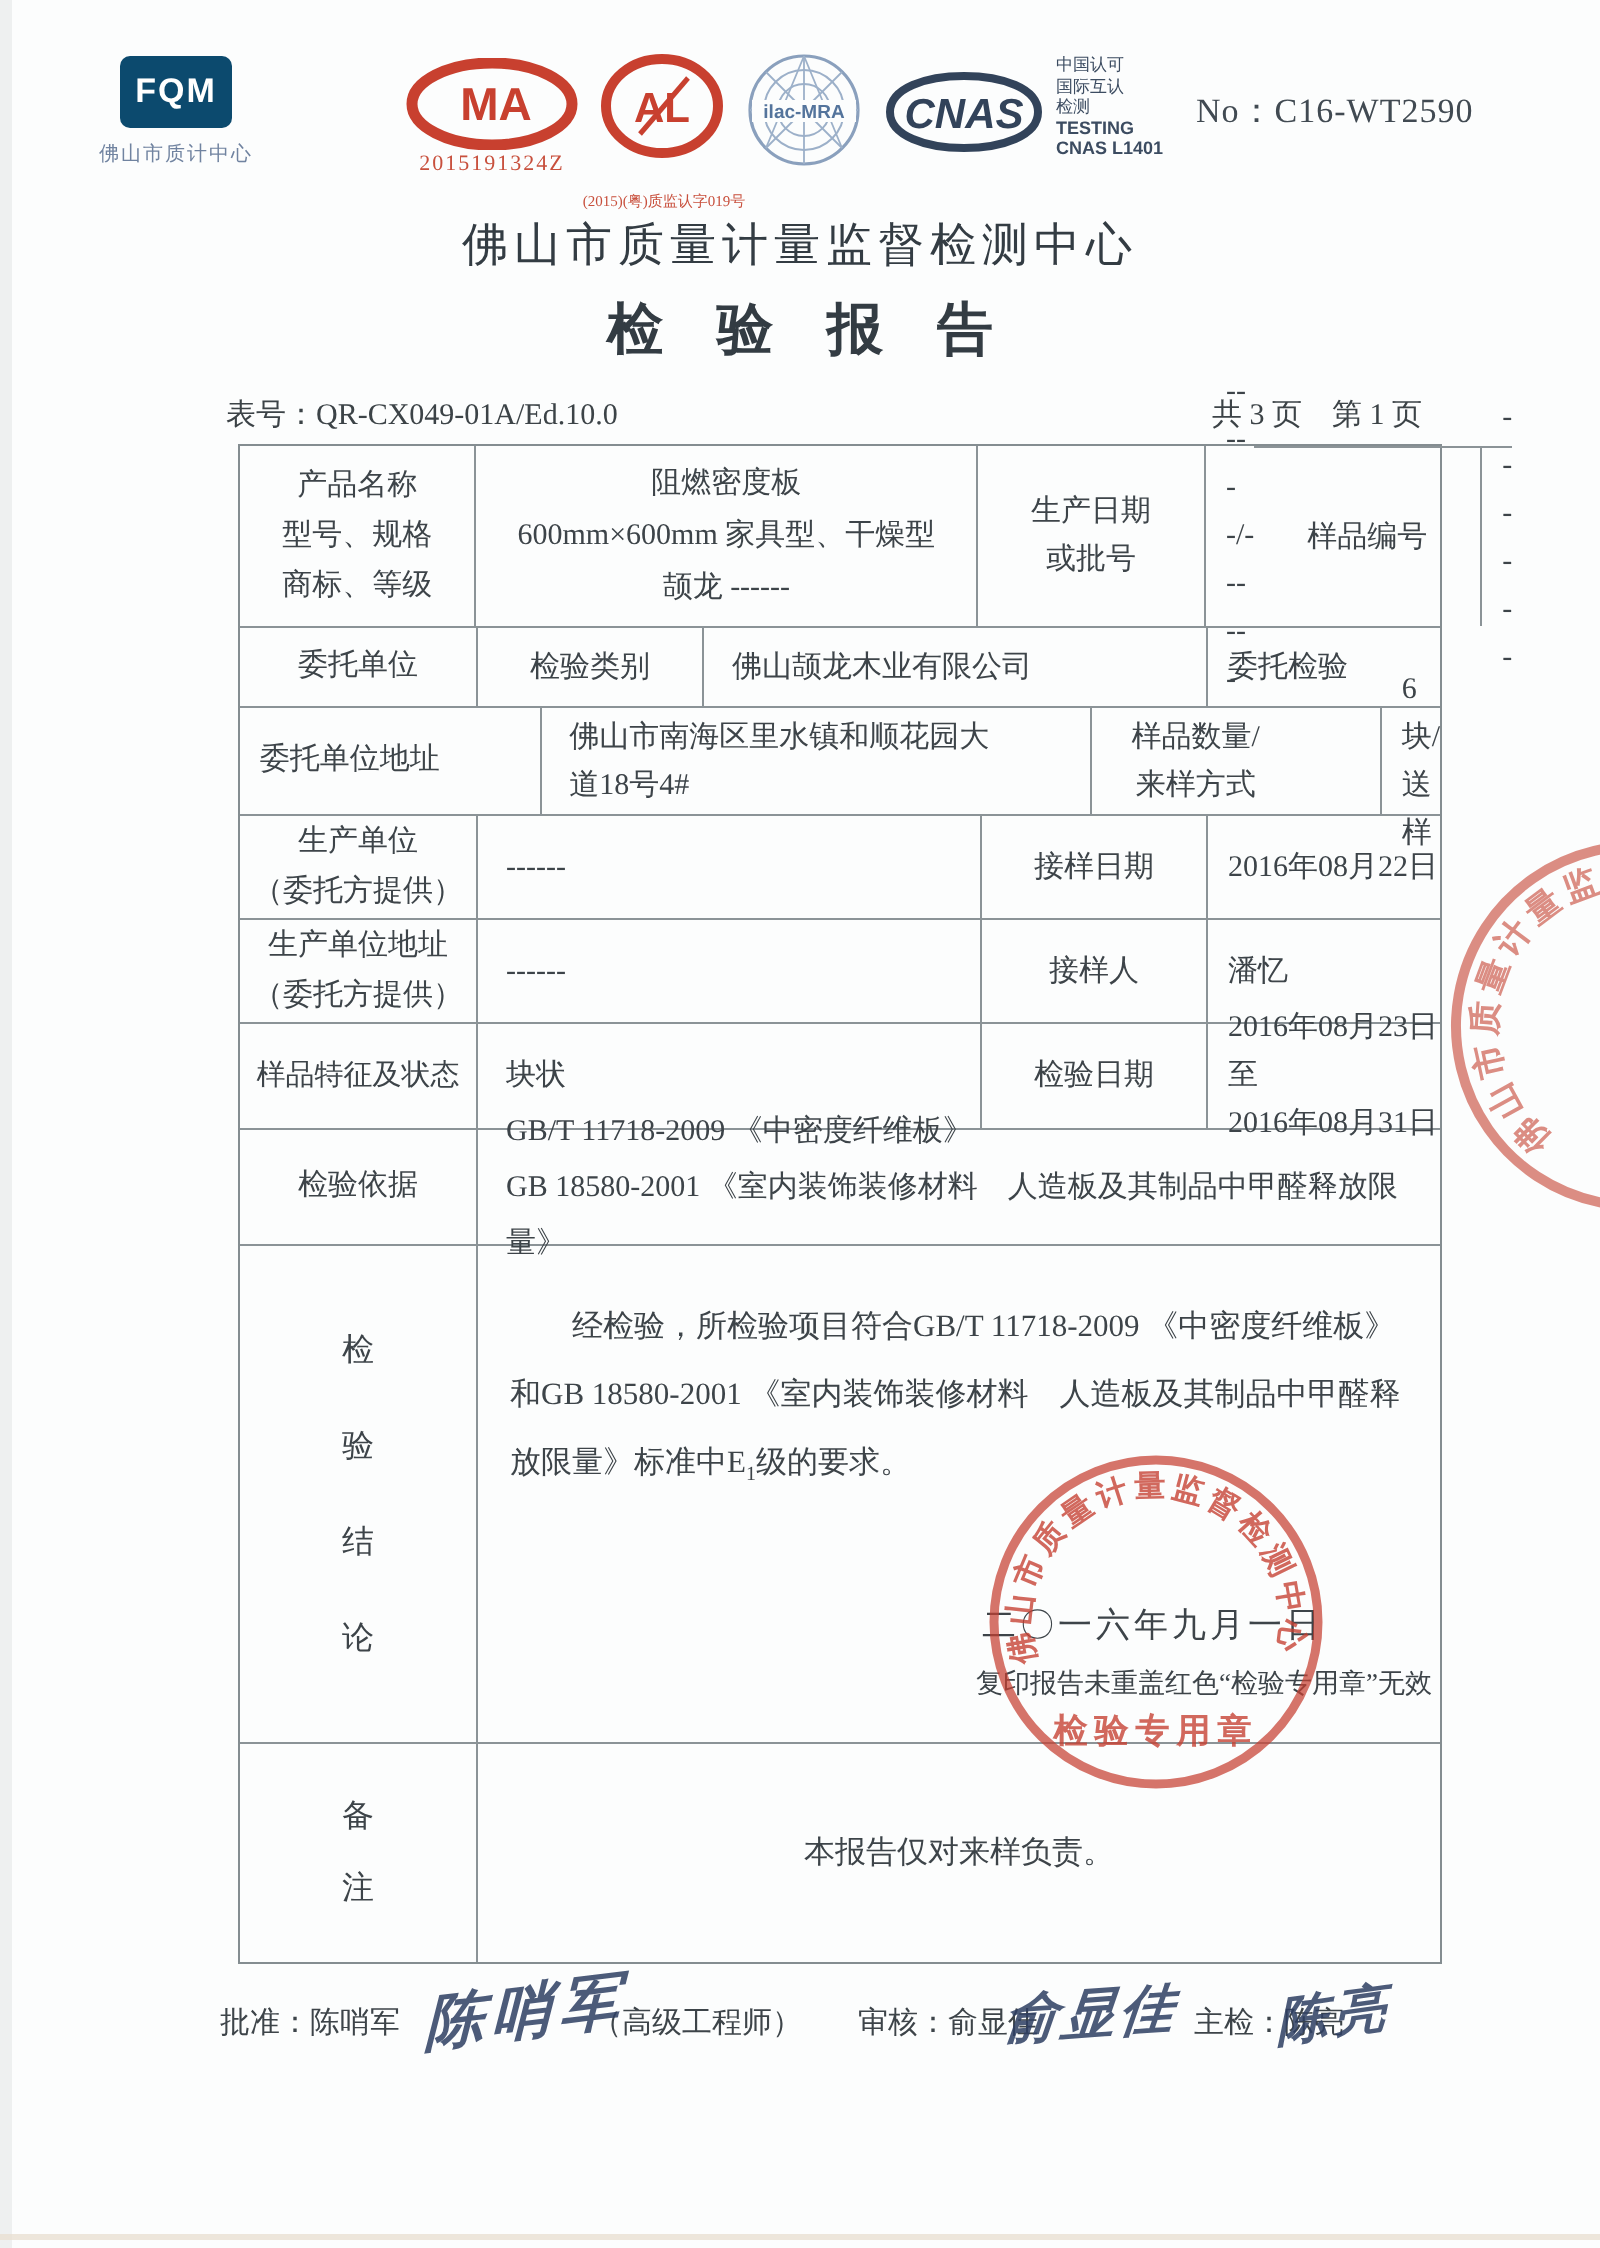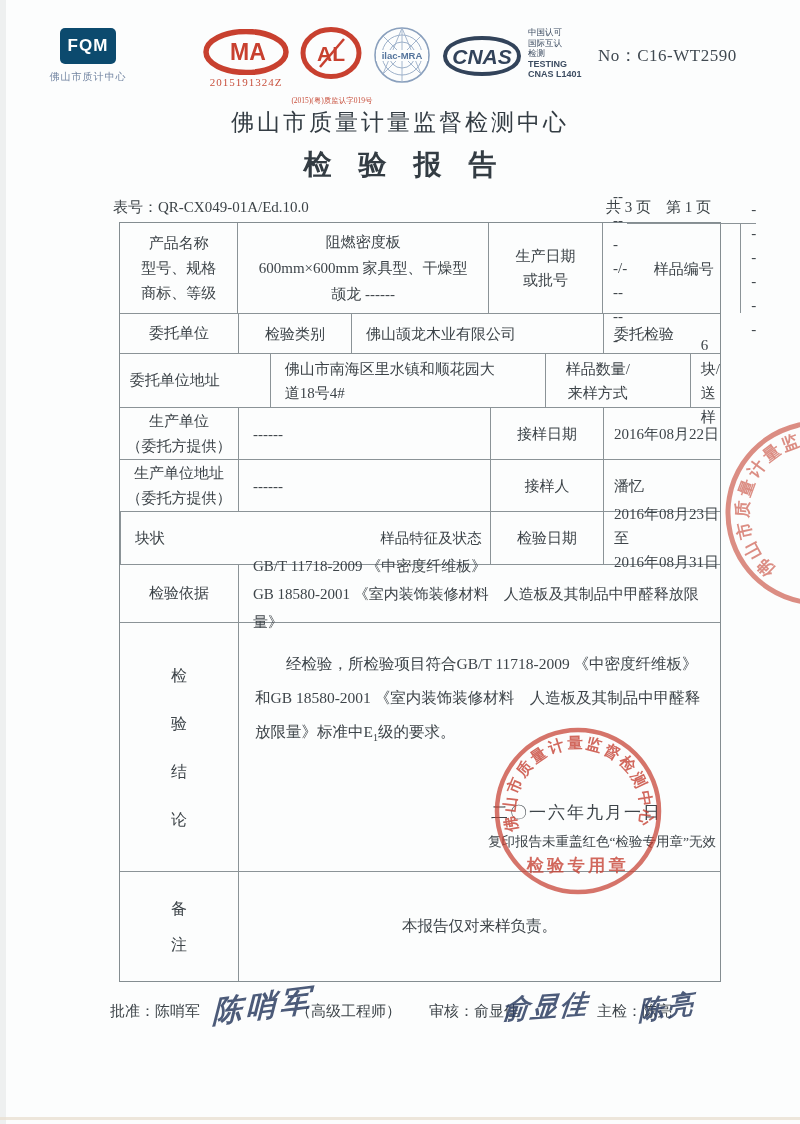--- a/index.html
+++ b/index.html
@@ -191,22 +191,22 @@
 
     <div class="trow r5">
       <div class="cell c1 pre">生产单位地址
 （委托方提供）</div>
       <div class="cell c2 cL">------</div>
       <div class="cell c3 cL">接样人</div>
       <div class="cell c4 cL">潘忆</div>
     </div>
 
     <div class="trow r6">
+      <div class="cell c1" style="font-size:14.5px;">样品特征及状态</div>
       <div class="cell c2 cL">块状</div>
-      <div class="cell c1" style="font-size:14.5px;">样品特征及状态</div>
       <div class="cell c3 cL">检验日期</div>
       <div class="cell c4 cL pre">2016年08月23日至
 2016年08月31日</div>
     </div>
 
     <div class="trow r7">
       <div class="cell c1">检验依据</div>
       <div class="cell wide cL pre">GB/T 11718-2009 《中密度纤维板》
 GB 18580-2001 《室内装饰装修材料　人造板及其制品中甲醛释放限量》</div>
     </div>

